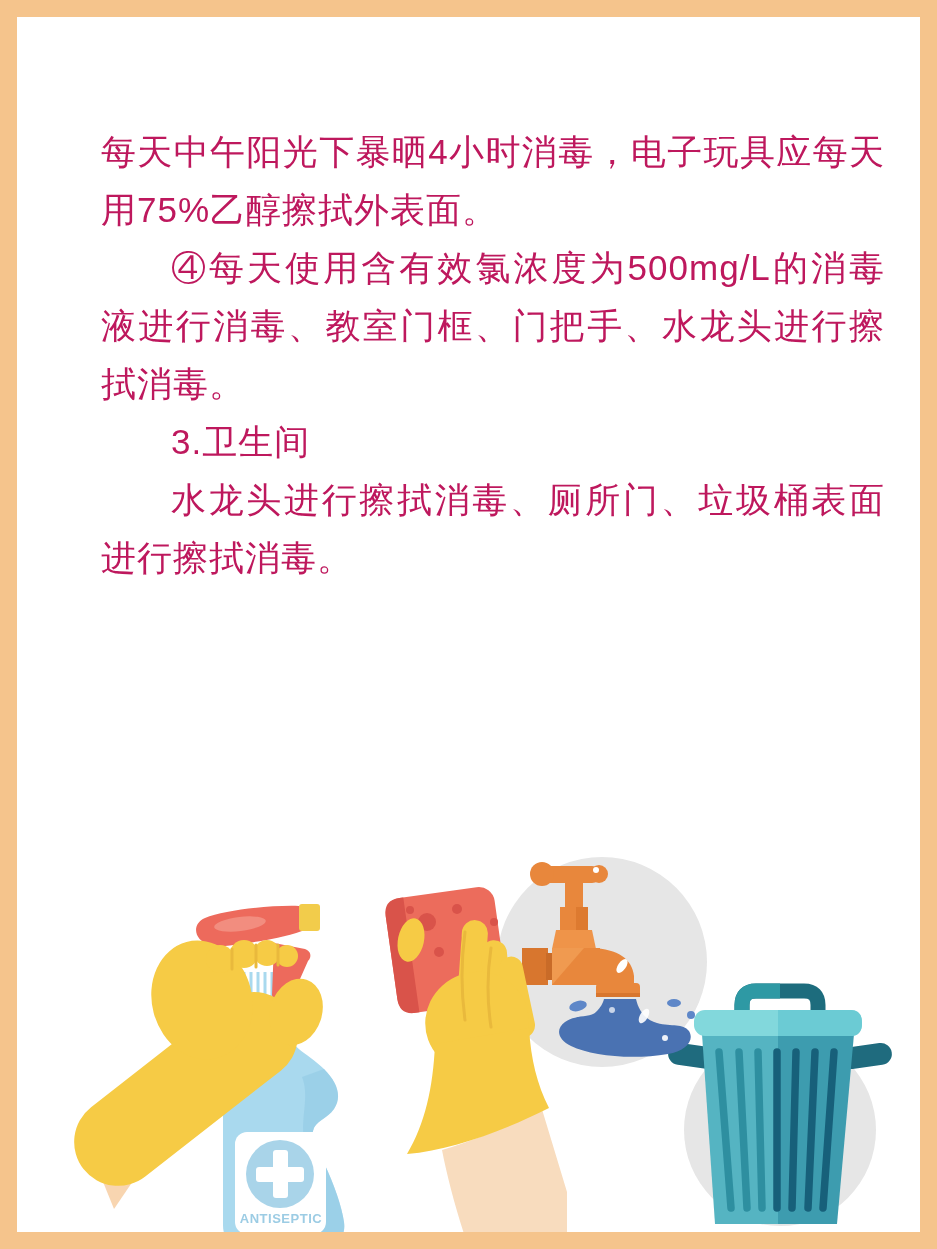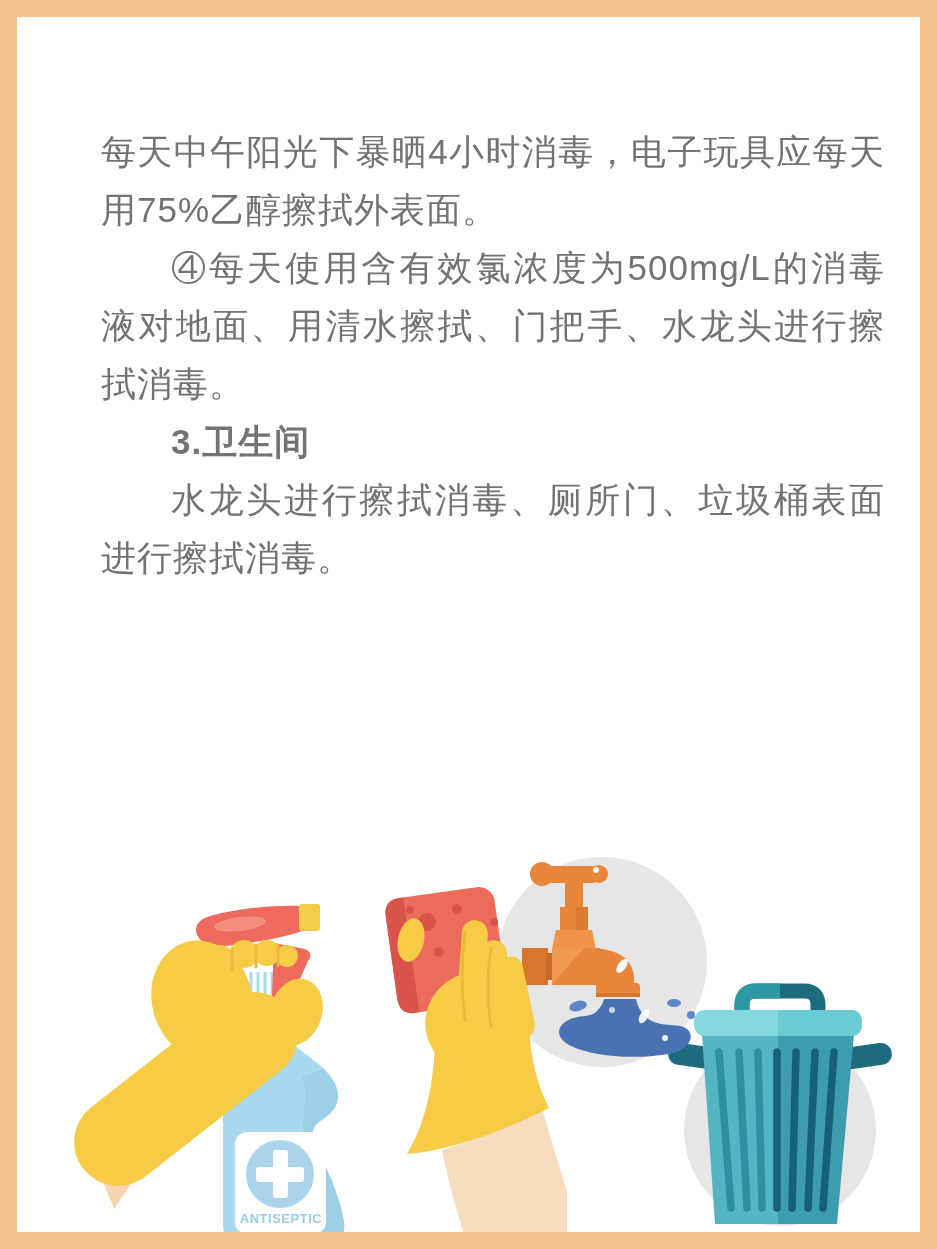--- a/index.html
+++ b/index.html
@@ -10,39 +10,39 @@
     border:17px solid #F5C48C;
     background:#ffffff;
     overflow:hidden;
     font-family:"Liberation Sans", sans-serif;
   }
   .text-block{
     position:absolute;
     left:84px;top:106px;width:784px;
     font-size:35px;
     line-height:58px;
-    color:#737373;
+    color:#be185d;
     text-align:justify;
     text-justify:inter-ideograph;
     letter-spacing:1px;
   }
   .text-block p{margin:0;}
   .text-block p.indent{text-indent:2em;}
-  .text-block p.heading{font-weight:bold;}
+  .text-block p.heading{font-weight:normal;}
   .illus{position:absolute;}
   svg{display:block;overflow:visible;}
 </style>
 </head>
 <body>
 
 <div class="page">
 
   <div class="text-block">
     <p>每天中午阳光下暴晒4小时消毒，电子玩具应每天用75%乙醇擦拭外表面。</p>
-    <p class="indent">④每天使用含有效氯浓度为500mg/L的消毒液对地面、用清水擦拭、门把手、水龙头进行擦拭消毒。</p>
+    <p class="indent">④每天使用含有效氯浓度为500mg/L的消毒液进行消毒、教室门框、门把手、水龙头进行擦拭消毒。</p>
     <p class="indent heading">3.卫生间</p>
     <p class="indent">水龙头进行擦拭消毒、厕所门、垃圾桶表面进行擦拭消毒。</p>
   </div>
 
   <svg class="illus" style="left:645px;top:940px" width="235" height="290" viewBox="0 0 235 290">
     <circle cx="118" cy="173" r="96" fill="#E6E6E6"></circle>
     <g>
       <rect x="6" y="88" width="52" height="22" rx="11" fill="#1F6B7E" transform="rotate(8 32 99)"></rect>
       <rect x="178" y="88" width="52" height="22" rx="11" fill="#1F6B7E" transform="rotate(-8 204 99)"></rect>
       <path d="M80,66 L80,48 Q80,34 94,34 L142,34 Q156,34 156,48 L156,66" stroke="#1D6C7D" stroke-width="15" fill="none"></path>

